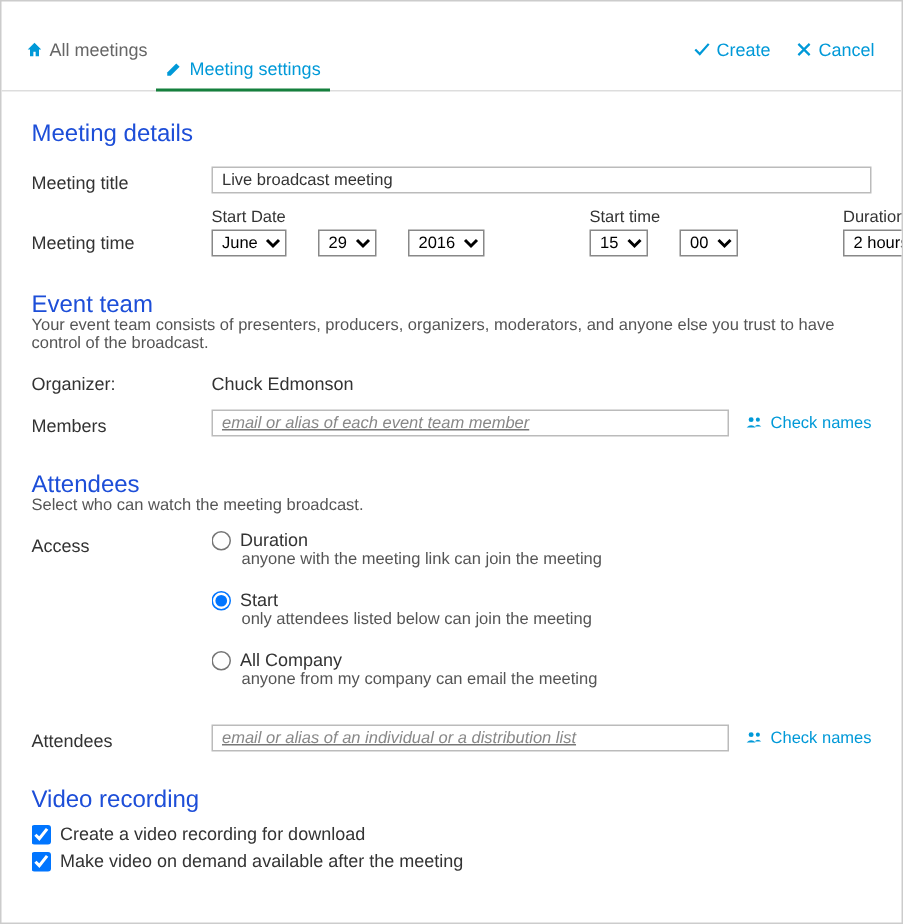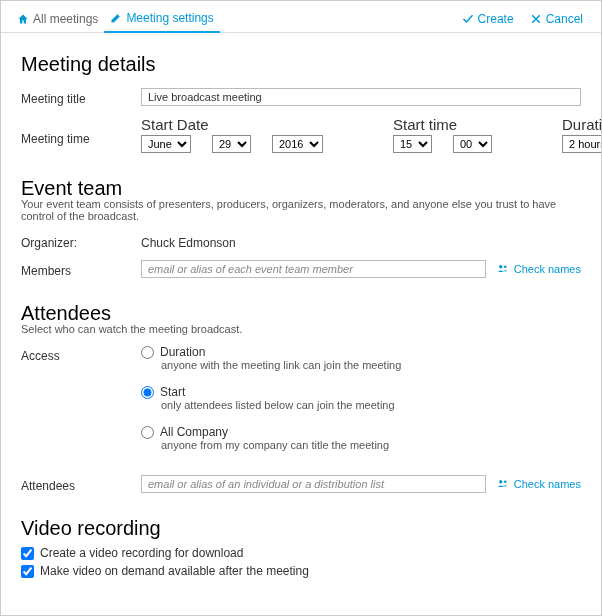--- a/index.html
+++ b/index.html
@@ -24,38 +24,39 @@
   .tab {
     display: flex;
     align-items: center;
     gap: 4px;
     padding: 4px 6px 6px 6px;
     color: #666;
     cursor: pointer;
   }
   .tab.active {
     color: #0099d8;
-    border-bottom: 2px solid #0ea5e9;
+    border-bottom: 2px solid #15803d;
     margin-bottom: -1px;
+    margin-top: 28px;
   }
   .tab .ico { width: 12px; height: 12px; display: inline-block; }
   .spacer { flex: 1; }
   .action {
     display: flex;
     align-items: center;
     gap: 4px;
     color: #0099d8;
     padding: 4px 8px 6px 8px;
     cursor: pointer;
   }
   .content { padding: 14px 20px 8px 20px; }
   h2 {
     font-weight: 300;
-    font-size: 20px;
-    color: #000000;
+    font-size: 16px;
+    color: #1d4ed8;
     margin: 6px 0 12px 0;
   }
   .desc { color: #555; font-size: 11px; margin-top: -6px; margin-bottom: 10px; }
   .row {
     display: flex;
     align-items: flex-start;
     margin-bottom: 10px;
   }
   .lbl {
     width: 120px;
@@ -72,40 +73,40 @@
     font-size: 11px;
     color: #333;
   }
   input::placeholder { color: #888; font-style: italic; }
   .timegrid {
     display: flex;
     gap: 70px;
     width: 100%;
   }
   .timecol { display: flex; flex-direction: column; }
-  .tlabel { font-size: 15px; color: #333; margin-bottom: 2px; }
+  .tlabel { font-size: 11px; color: #333; margin-bottom: 2px; }
   select {
     border: 1px solid #888;
     font-size: 11px;
     padding: 1px 2px;
     background: #fff;
   }
   .selrow { display: flex; gap: 21px; }
   .organizer-val { padding-top: 4px; }
   .linkish {
     color: #0099d8;
     cursor: pointer;
     display: flex;
     align-items: center;
     gap: 4px;
     font-size: 11px;
     white-space: nowrap;
   }
   .members-wrap { display: flex; align-items: center; gap: 10px; width:100%; }
-  .members-wrap input { flex: 1; font-style: italic; color:#777; }
+  .members-wrap input { flex: 1; font-style: italic; color:#777;text-decoration:underline; }
   .radio-opt { margin-bottom: 14px; }
   .radio-opt label { display: flex; align-items: center; gap: 6px; font-size: 12px; color: #333; }
   .radio-opt .sub { font-size: 11px; color: #555; margin-left: 20px; }
   input[type=radio], input[type=checkbox] { margin: 0; }
   .chk-line {
     display: flex;
     align-items: center;
     gap: 6px;
     font-size: 12px;
     color: #333;
@@ -234,21 +235,21 @@
             <input type="radio" name="acc" checked="" style="">
             <span>Start</span>
           </label>
         <div class="sub">only attendees listed below can join the meeting</div>
       </div>
       <div class="radio-opt">
         <label>
             <input type="radio" name="acc" style="">
             <span>All Company</span>
           </label>
-        <div class="sub">anyone from my company can title the meeting</div>
+        <div class="sub">anyone from my company can email the meeting</div>
       </div>
     </div>
   </div>
 
   <div class="row" style="margin-bottom:24px;">
     <div class="lbl">Attendees</div>
     <div class="field members-wrap">
       <input type="text" placeholder="email or alias of an individual or a distribution list" style="">
       <div class="linkish">
         <span>

